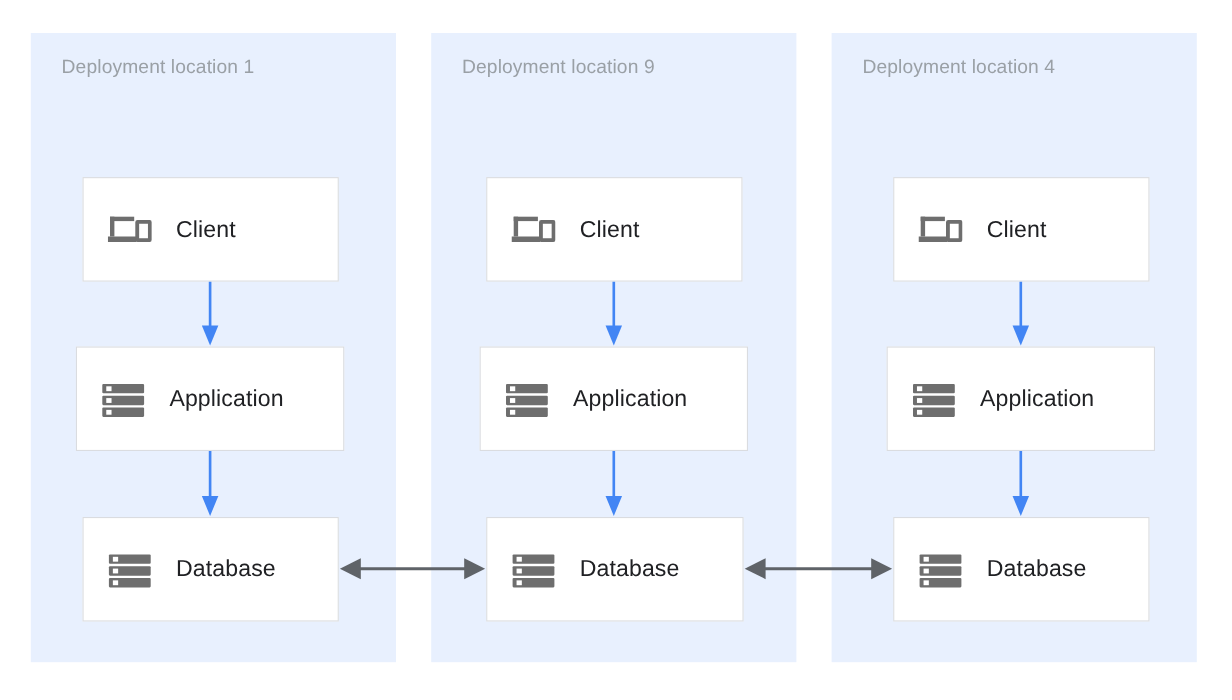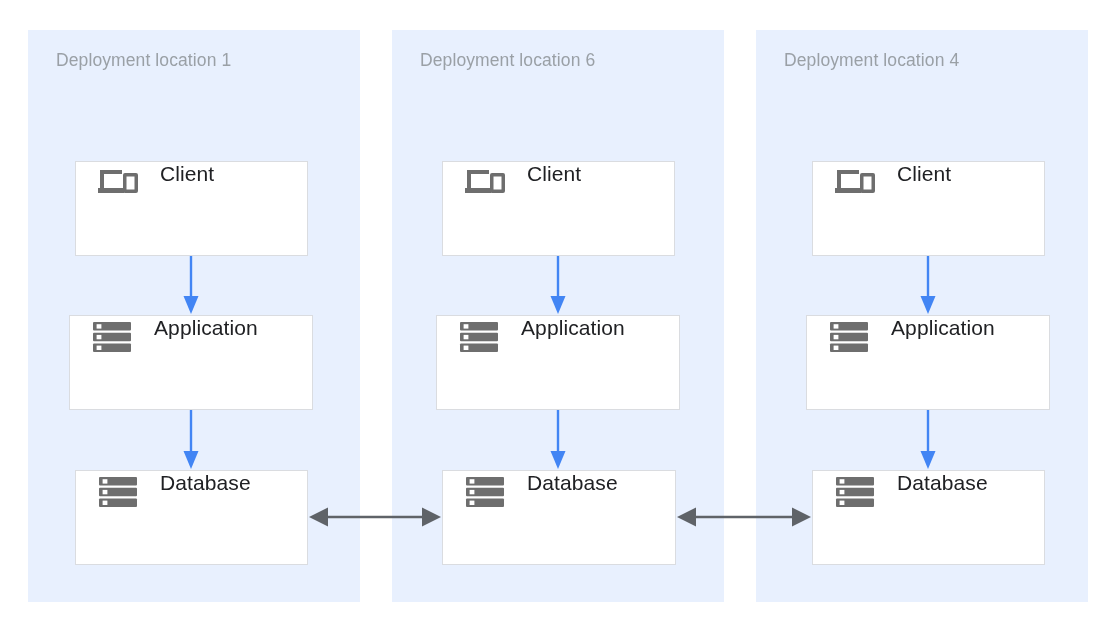--- a/index.html
+++ b/index.html
@@ -28,20 +28,21 @@
     letter-spacing:.1px;
     white-space:nowrap;
   }
 
   .node{
     position:absolute;
     background:#ffffff;
     border:1px solid #DADCE0;
     box-sizing:border-box;
     display:flex;
+    align-items:center;
     height:95px;
   }
   .node .ico{
     flex:0 0 auto;
     margin-left:22px;
     width:40px;height:40px;
     display:block;
   }
   .node .nlabel{
     margin-left:22px;
@@ -127,21 +128,21 @@
           <rect x="4.6" y="8.2" width="4.8" height="4.4"></rect>
           <rect x="4.6" y="18.9" width="4.8" height="4.4"></rect>
           <rect x="4.6" y="29.6" width="4.8" height="4.4"></rect>
         </g>
       </svg>
     </span>
     <span class="nlabel">Database</span>
   </div>
 
   <div class="panel" style="left:392px;">
-    <div class="panel-title">Deployment location 6</div>
+    <div class="panel-title">Deployment location 9</div>
   </div>
 
   <div class="node" style="left:442px;top:161px;width:233px;">
     <span class="ico">
       <svg viewBox="0 0 40 40" width="40" height="40" aria-hidden="true">
         <g fill="#6E6E6E">
           <rect x="2" y="8" width="22" height="4"></rect>
           <rect x="2" y="8" width="4" height="18"></rect>
           <rect x="0" y="26" width="26" height="5"></rect>
           <path d="M27 11 h11 a2 2 0 0 1 2 2 v16 a2 2 0 0 1 -2 2 h-11 a2 2 0 0 1 -2 -2 v-16 a2 2 0 0 1 2 -2 z

